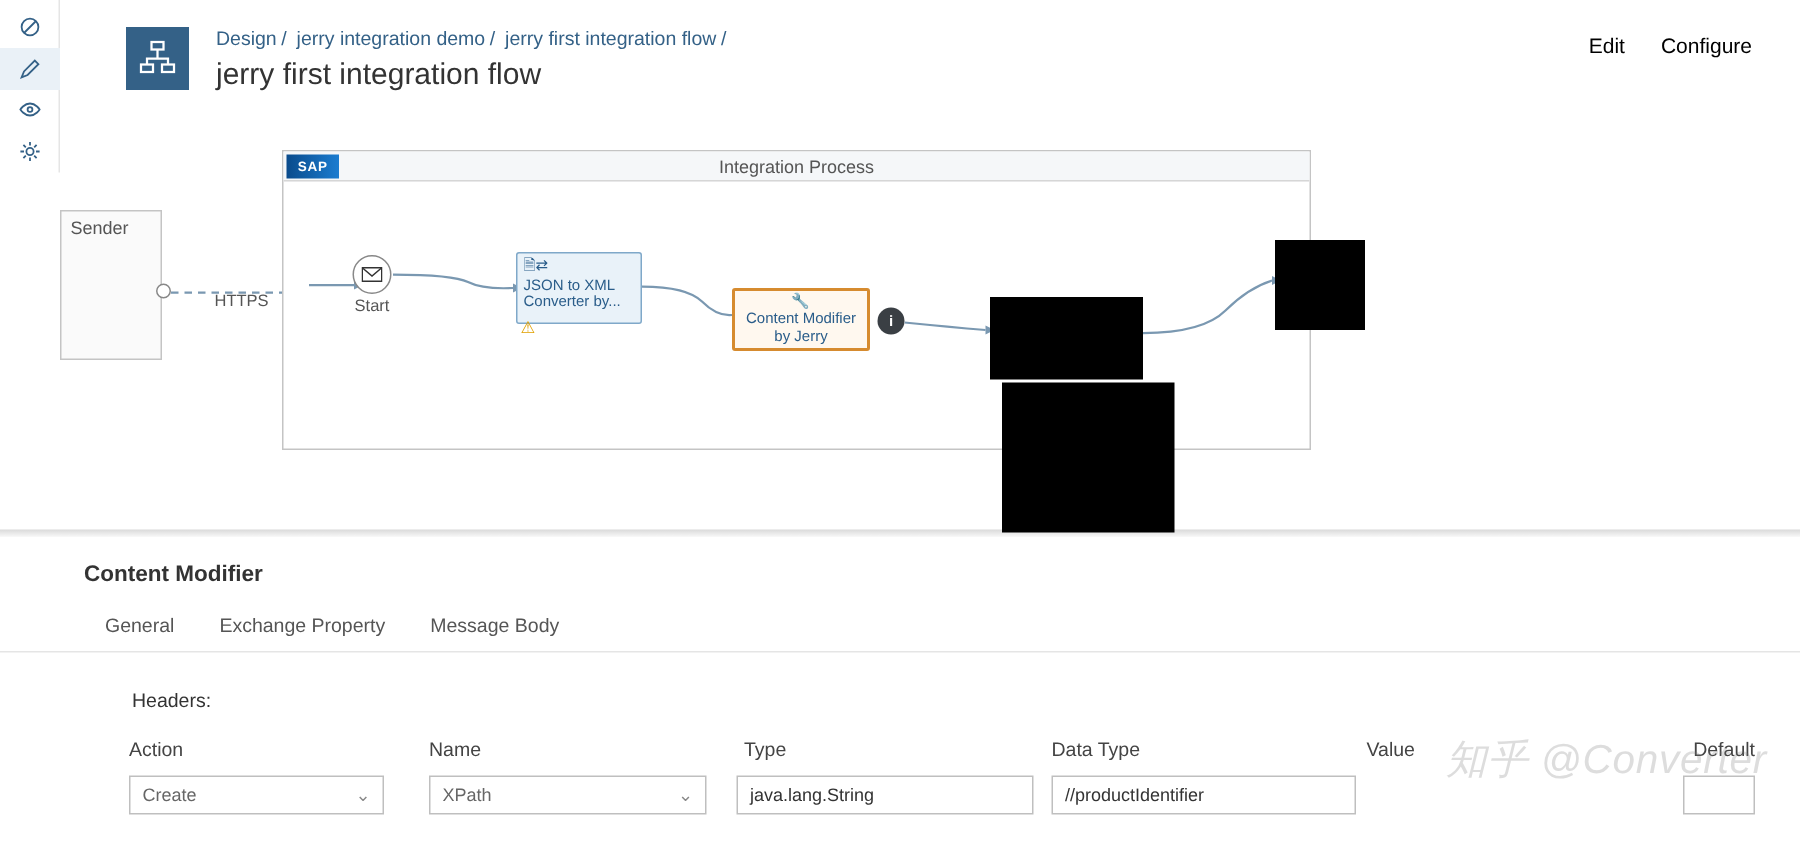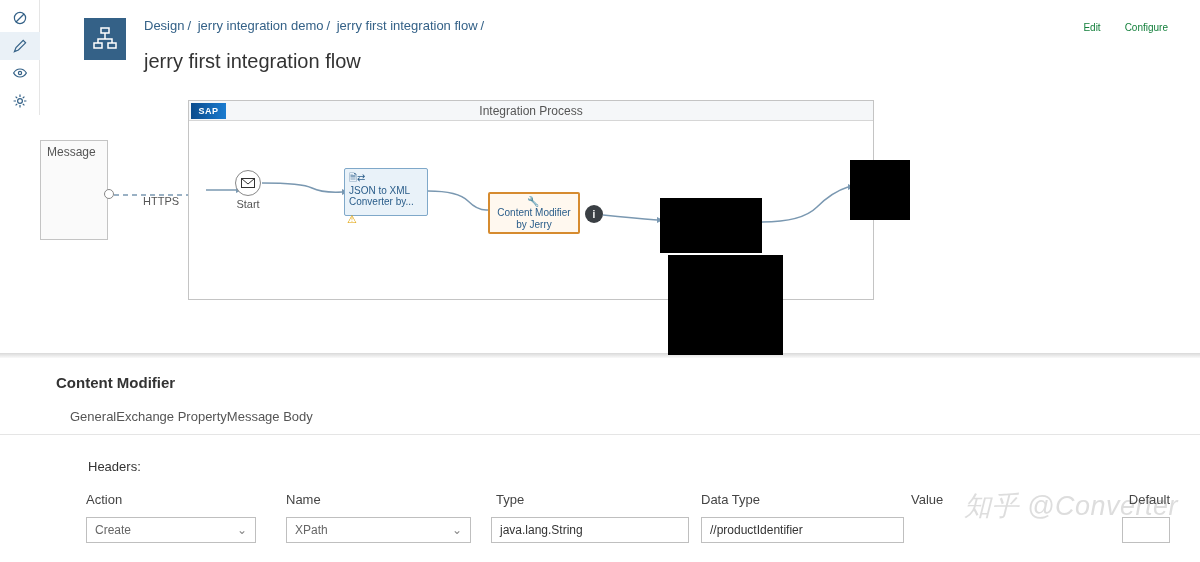--- a/index.html
+++ b/index.html
@@ -3,26 +3,26 @@
 <meta charset="utf-8">
 <style>
 *{box-sizing:border-box;margin:0;padding:0;font-family:Arial,Helvetica,sans-serif}
 body{background:#fff;width:1200px;height:562px;overflow:hidden;font-size:13px;color:#333;position:relative}
 .left-rail{position:absolute;left:0;top:0;width:40px;height:115px;background:#fff;border-right:1px solid #e5e5e5;display:flex;flex-direction:column;align-items:center;padding-top:4px;gap:0}
 .left-rail .rail-item{width:40px;height:32px;display:flex;align-items:center;justify-content:center;cursor:pointer;color:#346187}
 .left-rail .rail-item.active{background:#eaf1f7}
 .rail-svg{width:16px;height:16px;stroke:#346187;fill:none;stroke-width:1.5}
 .header{position:absolute;left:40px;right:0;top:0;height:80px;display:flex;align-items:flex-start;padding:18px 20px 0 44px}
 .header-icon{width:42px;height:42px;background:#346187;display:flex;align-items:center;justify-content:center;margin-right:18px;color:#fff}
-.breadcrumb{font-size:13px;color:#346187;margin-bottom:17px}
+.breadcrumb{font-size:13px;color:#346187;margin-bottom:6px}
 .breadcrumb a{color:#346187;text-decoration:none;cursor:pointer}
 .breadcrumb .sep{color:#346187;margin:0 3px}
 .title{font-size:20px;color:#333;font-weight:400}
 .header-actions{margin-left:auto;display:flex;gap:24px;padding-right:12px;padding-top:4px}
-.header-actions span{color:#15803d;cursor:pointer;font-size:10px}
+.header-actions span{color:#000000;cursor:pointer;font-size:14px}
 .canvas-area{position:absolute;left:40px;right:0;top:92px;height:260px}
 .canvas-inner{position:relative;width:100%;height:100%}
 .sender-box{position:absolute;left:0;top:48px;width:68px;height:100px;border:1px solid #c4c4c4;background:#fafafa}
 .sender-box .lbl{font-size:12px;color:#555;padding:4px 6px}
 .process-frame{position:absolute;left:148px;top:8px;width:686px;height:200px;border:1px solid #c4c4c4;background:#fff}
 .process-title-bar{height:20px;background:#f5f7f9;border-bottom:1px solid #d6d6d6;display:flex;align-items:center;justify-content:center;font-size:12px;color:#555;position:relative}
 .sap-badge{position:absolute;left:2px;top:2px;width:35px;height:16px;background:linear-gradient(90deg,#0a4b8c,#1b7cd0);color:#fff;font-size:9px;font-weight:bold;display:flex;align-items:center;justify-content:center;letter-spacing:0.5px}
 .node-start{position:absolute;left:195px;top:78px;text-align:center}
 .node-start .circle{width:26px;height:26px;border:1.5px solid #888;border-radius:50%;background:#fff;display:flex;align-items:center;justify-content:center;margin:0 auto}
 .node-start .node-label{font-size:11px;color:#555;margin-top:2px}
@@ -34,21 +34,21 @@
 .black-box-1{position:absolute;left:620px;top:106px;width:102px;height:55px;background:#000}
 .black-box-2{position:absolute;left:810px;top:68px;width:60px;height:60px;background:#000}
 .black-box-3{position:absolute;left:628px;top:163px;width:115px;height:100px;background:#000}
 .https-label{position:absolute;left:103px;top:103px;font-size:11px;color:#555}
 .small-dot{position:absolute;left:64px;top:97px;width:10px;height:10px;border:1.5px solid #888;border-radius:50%;background:#fff}
 .big-dot{position:absolute;left:148px;top:92px;width:18px;height:18px;border:1.5px solid #888;border-radius:50%;background:#fff}
 svg.flow{position:absolute;pointer-events:none}
 .bottom-shadow{position:absolute;left:0;right:0;top:353px;height:6px;background:linear-gradient(to bottom,rgba(0,0,0,0.15),rgba(0,0,0,0))}
 .panel{position:absolute;left:0;right:0;top:358px;bottom:0;background:#fff}
 .panel-title{font-size:15px;color:#333;padding:16px 0 12px 56px;font-weight:700}
-.tabs{display:flex;padding:0 0 0 70px;border-bottom:1px solid #e5e5e5}
+.tabs{display:flex;gap:30px;padding:0 0 0 70px;border-bottom:1px solid #e5e5e5}
 .tab{padding:6px 0 10px 0;font-size:13px;color:#555;cursor:pointer;position:relative}
 .tab.active{color:#346187}
 .tab.active::after{content:"";position:absolute;left:0;right:0;bottom:-1px;height:3px;background:#346187}
 .headers-lbl{padding:24px 0 0 88px;font-size:13px;color:#333}
 .grid{padding:18px 20px 0 86px}
 .grid-head{display:flex;gap:0;font-size:13px;color:#444;padding-bottom:10px}
 .col-action{width:200px}
 .col-name{width:210px}
 .col-type{width:205px}
 .col-datatype{width:210px}
@@ -110,21 +110,21 @@
   </div>
   <div class="header-actions">
     <span>Edit</span>
     <span>Configure</span>
   </div>
 </div>
 
 <div class="canvas-area">
   <div class="canvas-inner">
     <div class="sender-box">
-      <div class="lbl">Message</div>
+      <div class="lbl">Sender</div>
     </div>
     <div class="small-dot"></div>
     <div class="https-label">HTTPS</div>
 
     <svg class="flow" style="left:74px;top:100px;width:80px;height:10px">
         <line x1="0" y1="3" x2="74" y2="3" stroke="#7a98b1" stroke-width="1.5" stroke-dasharray="5 4"></line>
         <polygon points="74,0 80,3 74,6" fill="#7a98b1"></polygon>
       </svg>
     <div class="big-dot"></div>
 

